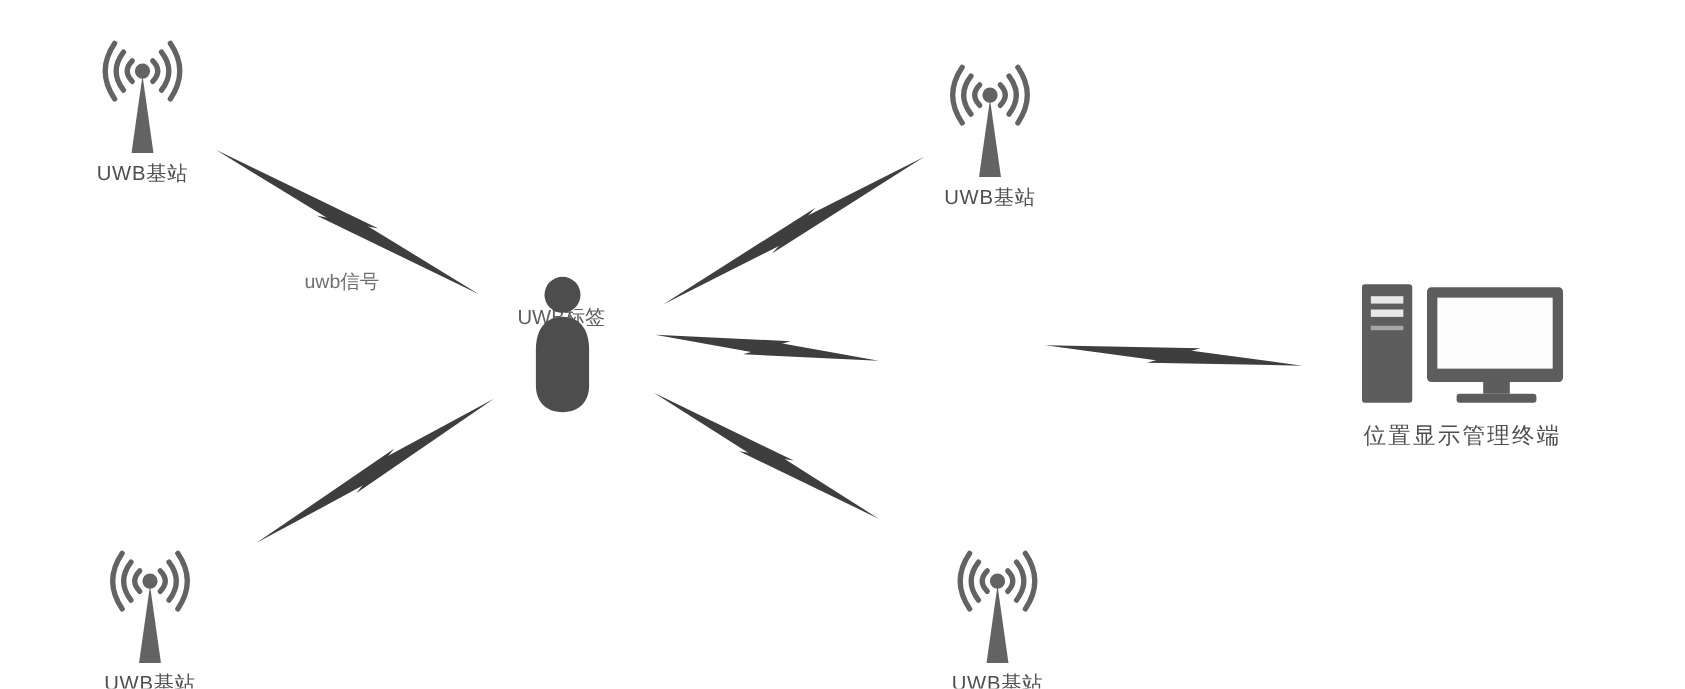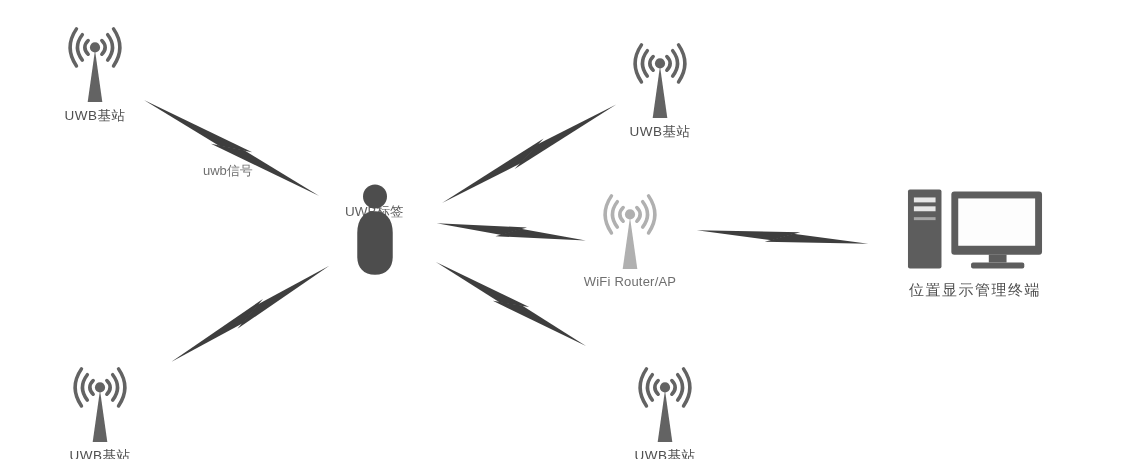--- a/index.html
+++ b/index.html
@@ -116,28 +116,22 @@
     <div class="label">UWB基站</div>
   </div>
 
   <div class="node person-node" style="left:351px; top:184px;">
     <svg width="48" height="96" viewBox="0 0 46 92">
         <use href="#person-sym"></use>
       </svg>
   </div>
   <div class="float-label tag-label" style="left:345px; top:203px;">UWB标签</div>
 
-  <div class="float-label" style="left:203px; top:162px;">uwb信号</div>
+  <div class="float-label" style="left:203px; top:179px;">uwb信号</div>
 
-  <div class="node wifi-node" style="left:575px; top:191px; width:110px;">
-    <svg width="80" height="80" viewBox="0 0 80 82">
-        <use href="#antenna-sym"></use>
-      </svg>
-    <div class="label">WiFi Router/AP</div>
-  </div>
 
   <div class="node computer-node" style="left:895px; top:186px; width:160px;">
     <svg width="138" height="86" viewBox="0 0 140 84">
         <use href="#computer-sym"></use>
       </svg>
     <div class="label">位置显示管理终端</div>
   </div>
 
 </div>
 

